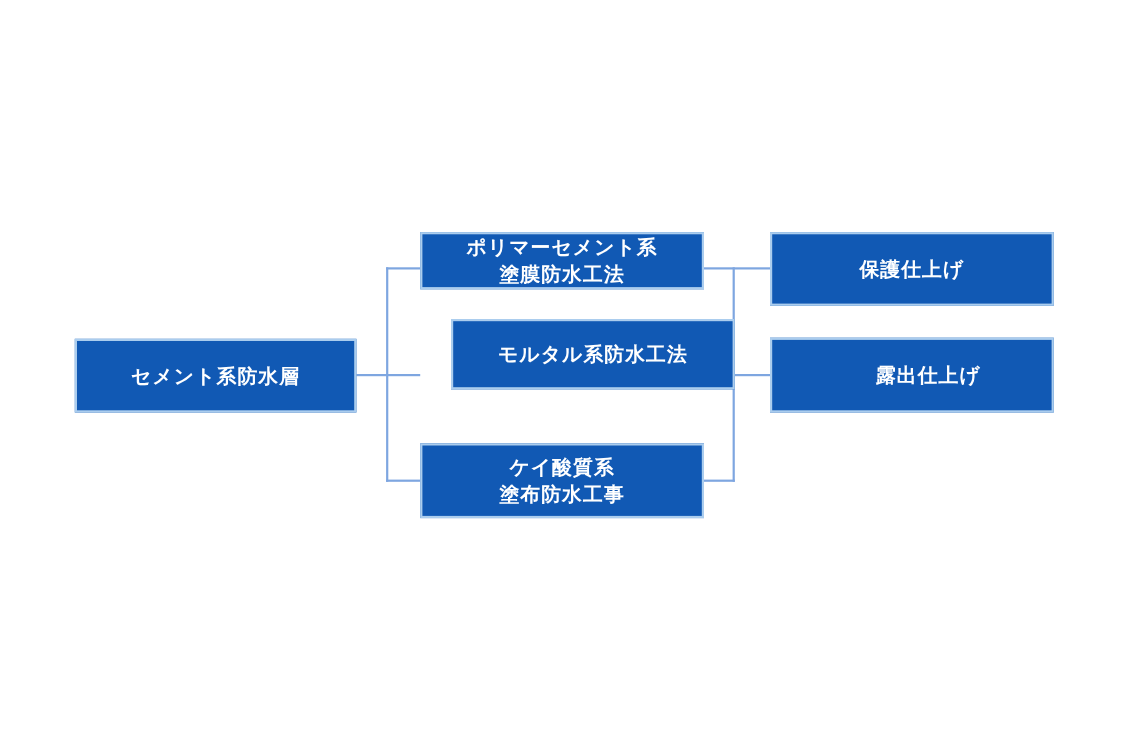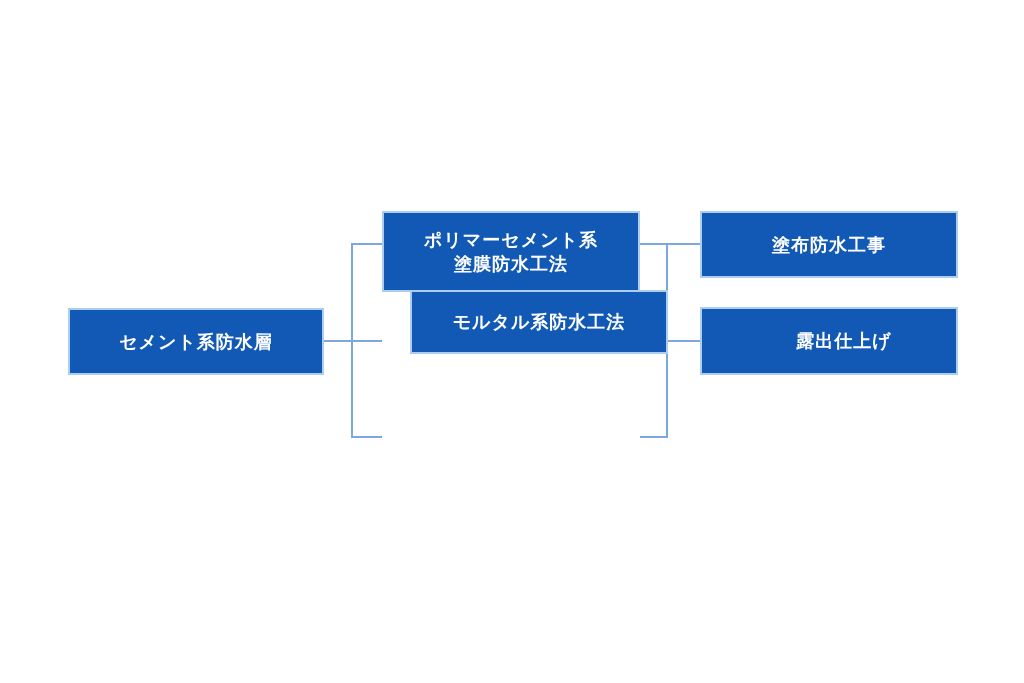--- a/index.html
+++ b/index.html
@@ -26,21 +26,21 @@
     line-height: 24px;
     display: flex;
     align-items: center;
     justify-content: center;
     text-align: center;
     white-space: pre-line;
     letter-spacing: 1px;
   }
   
   .node-root   { left: 68px;  top: 308px; width: 256px; height: 67px; font-family: Liberation Serif, serif; }
-  .node-m1     { left: 382px; top: 211px; width: 258px; height: 81px; }
+  .node-m1     { left: 382px; top: 211px; width: 258px; height: 52px; }
   .node-m2     { left: 382px; top: 290px; width: 258px; height: 64px; margin-left: 28px; }
   .node-m3     { left: 382px; top: 403px; width: 258px; height: 68px; }
   .node-f1     { left: 700px; top: 211px; width: 258px; height: 67px; }
   .node-f2     { left: 700px; top: 307px; width: 258px; height: 68px; padding-left: 30px; }
   
   .line {
     position: absolute;
     background: #7ea6e0;
   }
   .v-left      { left: 351px; top: 243px; width: 2px;  height: 195px; }
@@ -65,17 +65,19 @@
   <div class="line v-right"></div>
   <div class="line h-r-top"></div>
   <div class="line h-r-mid"></div>
   <div class="line h-r-bottom"></div>
 
   <div class="node node-root">セメント系防水層</div>
 
   <div class="node node-m1">ポリマーセメント系
 塗膜防水工法</div>
   <div class="node node-m2">モルタル系防水工法</div>
+  <div class="node node-m3">ケイ酸質系
+塗布防水工事</div>
 
-  <div class="node node-f1">塗布防水工事</div>
+  <div class="node node-f1">保護仕上げ</div>
   <div class="node node-f2">露出仕上げ</div>
 
 </div>
 
 </body></html>

